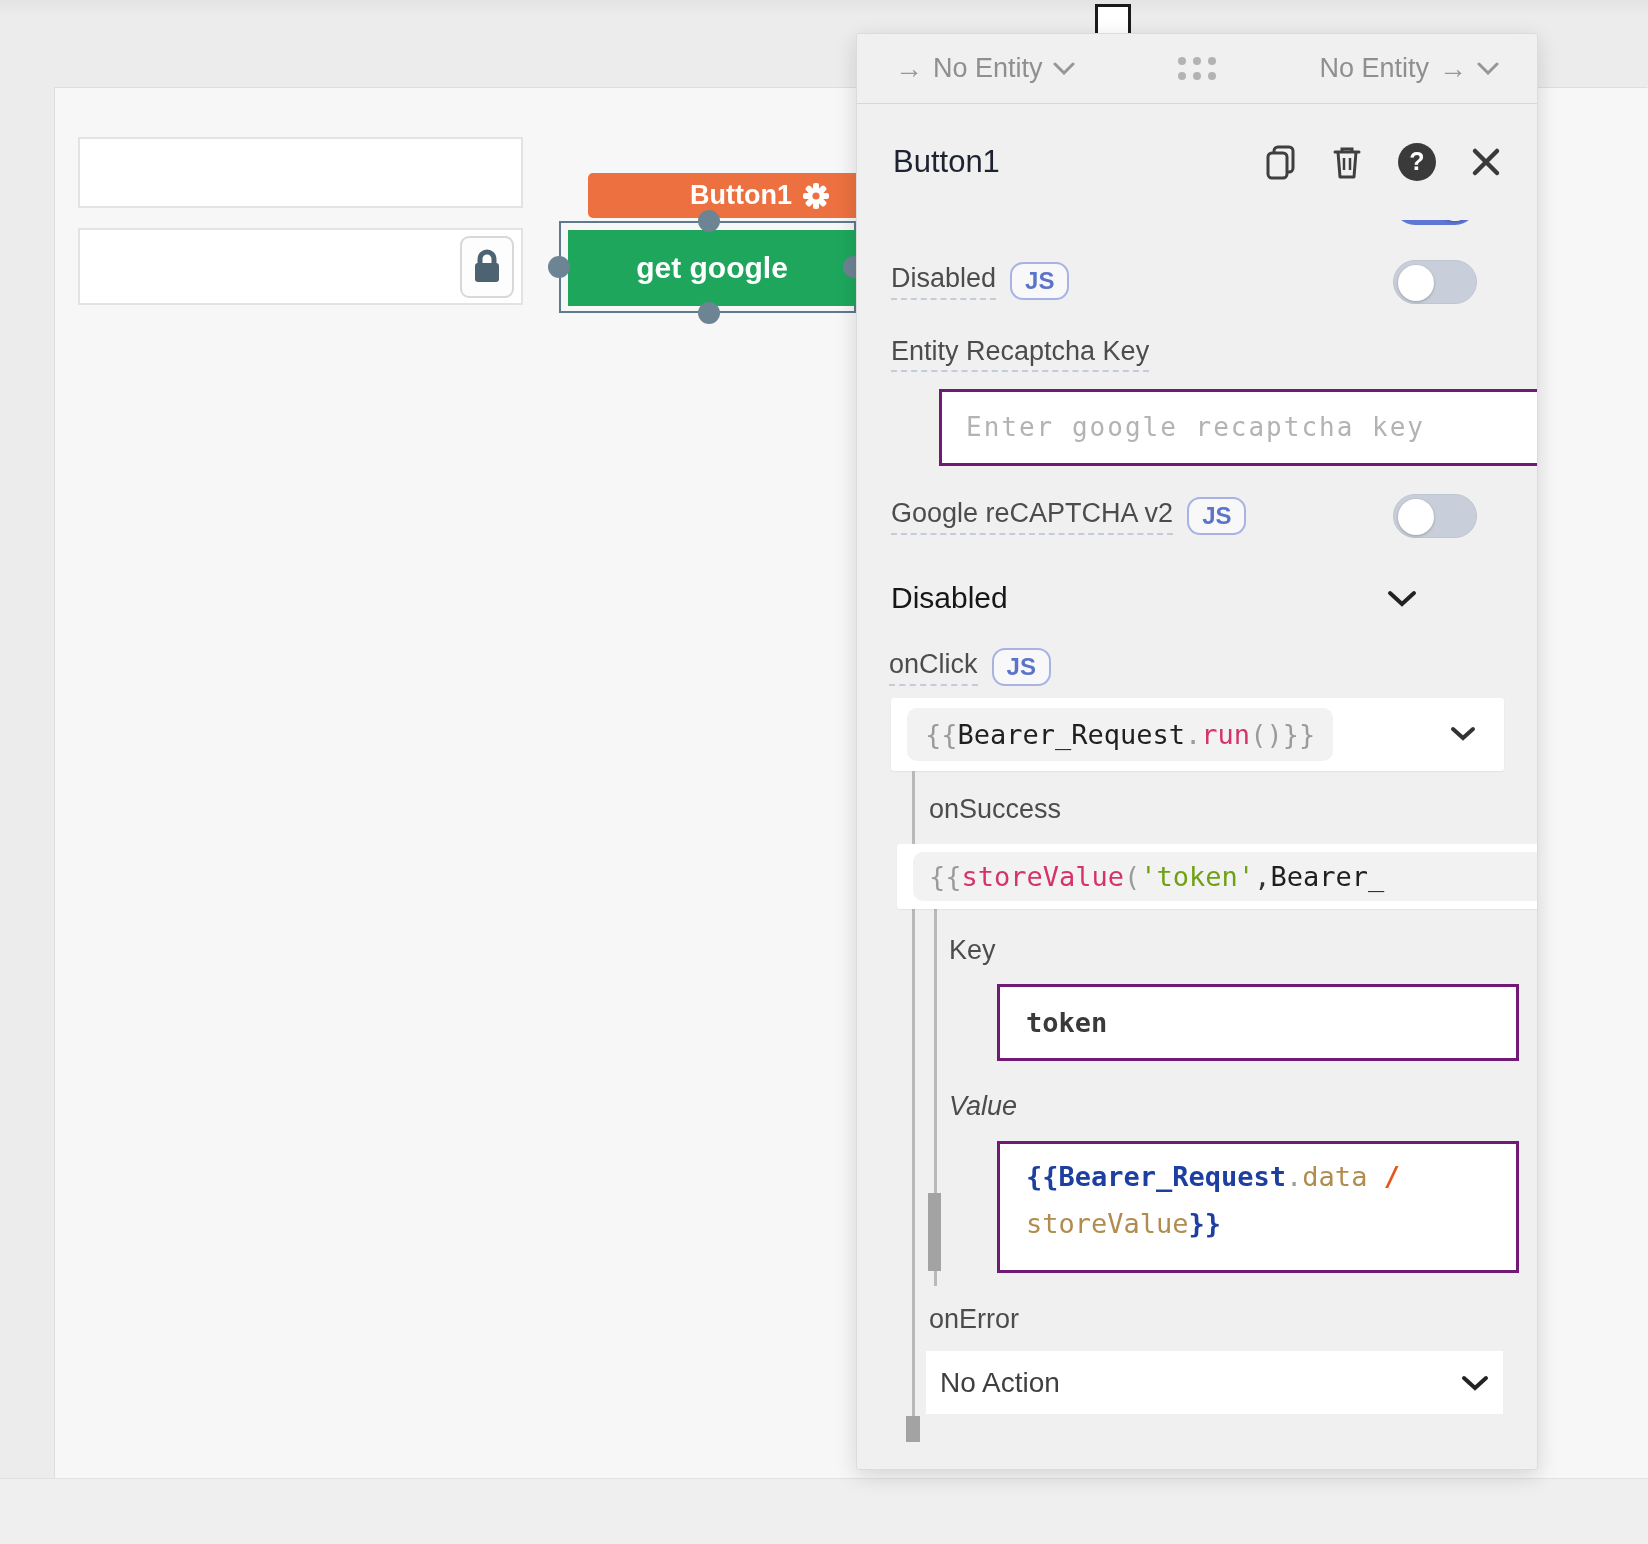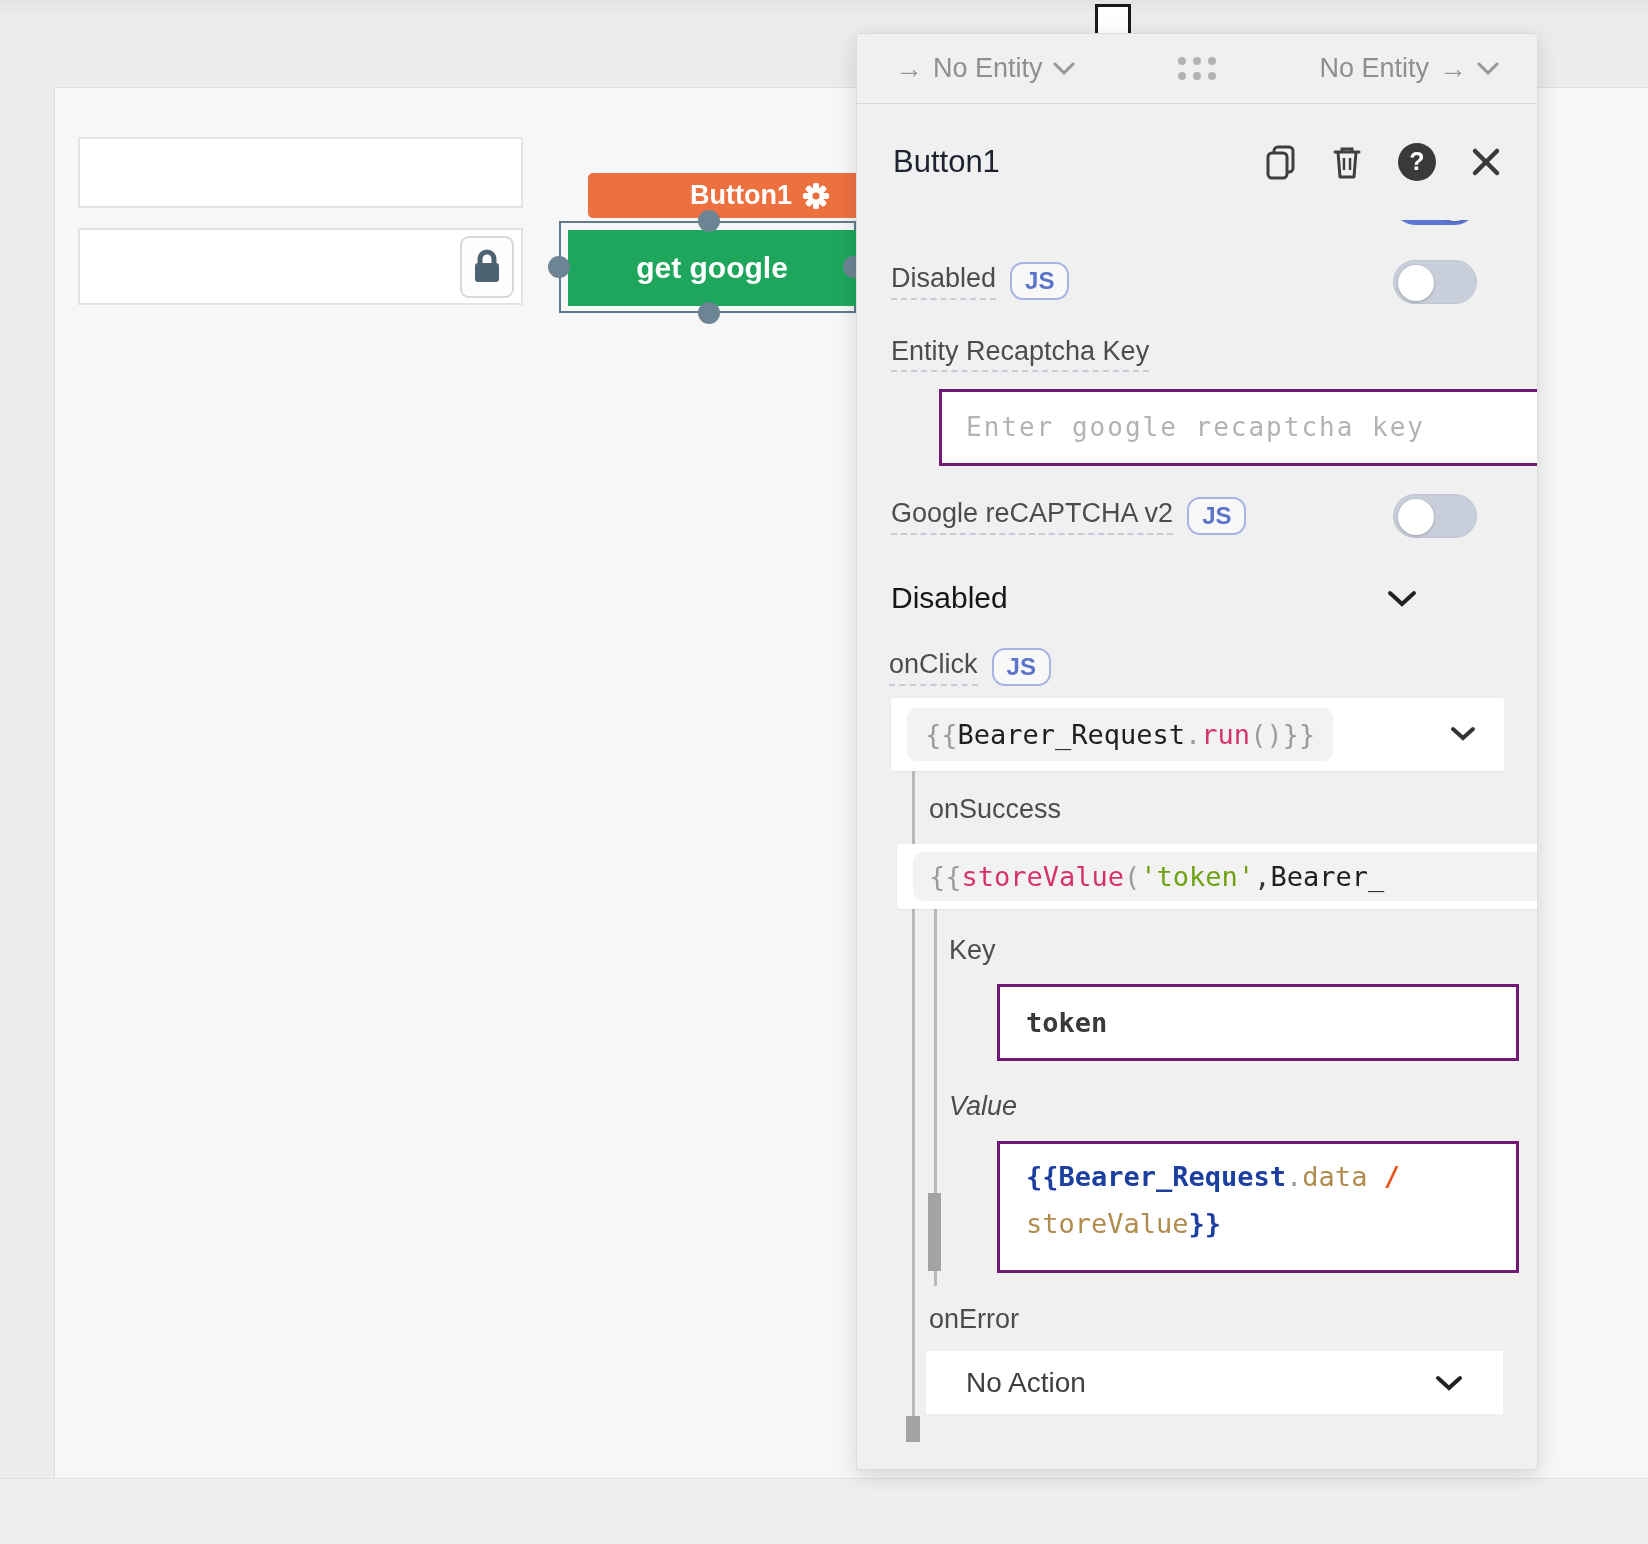--- a/index.html
+++ b/index.html
@@ -256,21 +256,21 @@
   <div class="abs plain-label" style="left:92px; top:901px;">Key</div>
   <input class="abs panel-input mono" style="left: 92px; top: 950px; width: 522px; height: 77px; padding: 0px 26px; font-size: 27px;" type="text" readonly="" value="token">
 
   <div class="abs plain-label" style="left:92px; top:1057px;font-style:italic;">Value</div>
   <div class="abs panel-input" style="left:92px; top:1107px; width:522px; height:132px;">
     <div class="code-pill" style="height:50px; padding:14px 0 0 26px; background:transparent;"><span style="color: rgb(29, 63, 160); font-weight: 700;">{{</span><span style="color: rgb(29, 63, 160); font-weight: 700;">Bearer_Request</span><span style="color: rgb(154, 160, 166);">.</span><span style="color: rgb(176, 141, 78);">data </span><span style="color: rgb(232, 85, 28); font-weight: 700;">/</span></div>
     <div class="code-pill" style="height:50px; padding:8px 0 0 26px; background:transparent;"><span style="color: rgb(176, 141, 78);">storeValue</span><span style="color: rgb(29, 63, 160); font-weight: 700;">}}</span></div>
   </div>
 
   <div class="abs plain-label" style="left:72px; top:1270px;">onError</div>
-  <div class="abs" style="left:69px; top:1317px; width:577px; height:63px; background:#fff; display:flex; align-items:center; justify-content:space-between; padding:0 40px;">
+  <div class="abs" style="left:69px; top:1317px; width:577px; height:63px; background:#fff; display:flex; align-items:center; justify-content:space-between; padding:0 14px;">
     <span style="font-size:28px; color:#3f3f3f;">No Action</span>
     <span class="chev">
       <svg width="28" height="16" viewBox="0 0 28 16">
           <polyline points="3,3 14,13 25,3" fill="none" stroke="#222" stroke-width="4" stroke-linecap="round"></polyline>
         </svg>
     </span>
   </div>
 </div>
 
 </body></html>

